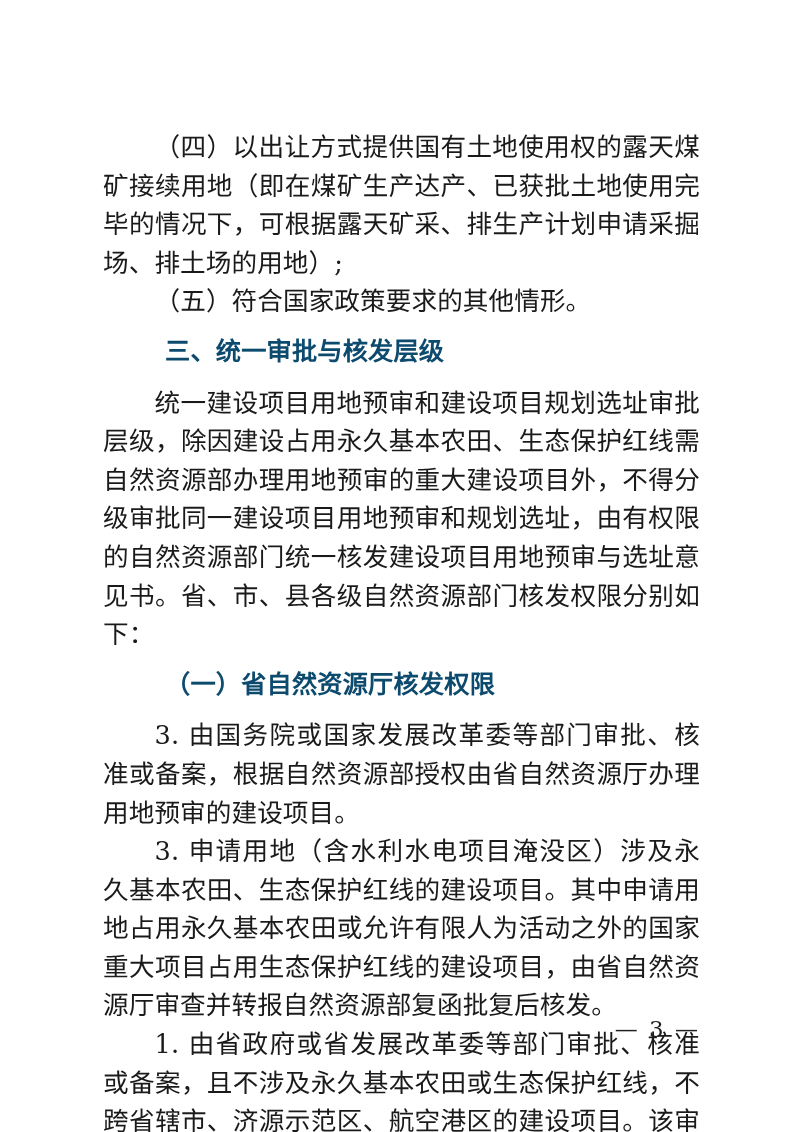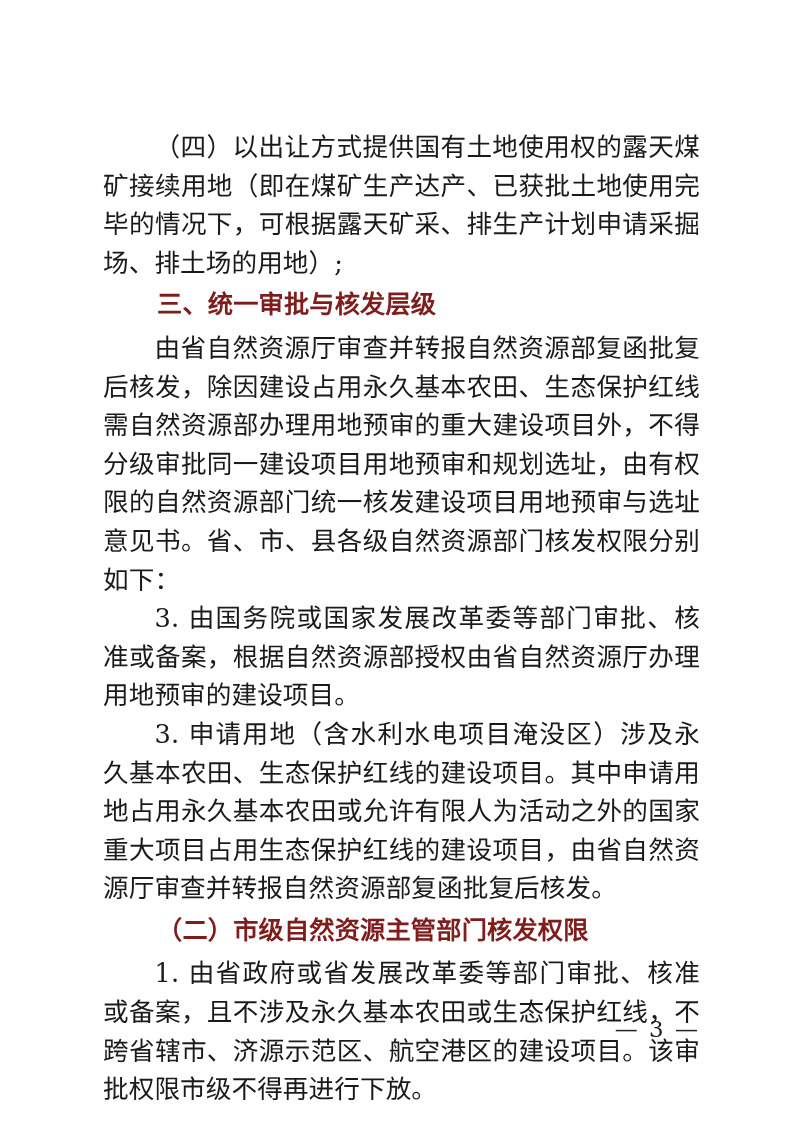--- a/index.html
+++ b/index.html
@@ -47,28 +47,28 @@
   }
   .para.indent2 {
     text-indent: 51.5px;
   }
   .para.hang {
     text-indent: 51.5px;
   }
 
   
   .heading {
-    margin: 4px;
+    margin: 12px;
     font-family: "DejaVu Sans", "Liberation Sans", sans-serif;
     font-size: 25.2px;
     line-height: 38.6px;
     font-weight: 700;
     letter-spacing: 0.2px;
     text-align: left;
-    color: #7f1d1d;
+    color: #0c4a6e;
   }
   .heading.lvl1 {
     text-indent: 50px;
   }
   .heading.lvl2 {
     text-indent: 50px;
   }
 
   
   .footer {
@@ -86,32 +86,33 @@
 </style>
 </head>
 <body>
 
 <div class="page">
 
   <div class="content">
 
     <p class="para indent2">（四）以出让方式提供国有土地使用权的露天煤矿接续用地（即在煤矿生产达产、已获批土地使用完毕的情况下，可根据露天矿采、排生产计划申请采掘场、排土场的用地）;</p>
 
+    <p class="para indent2">（五）符合国家政策要求的其他情形。</p>
 
     <p class="heading lvl1">三、统一审批与核发层级</p>
 
-    <p class="para indent2">由省自然资源厅审查并转报自然资源部复函批复后核发，除因建设占用永久基本农田、生态保护红线需自然资源部办理用地预审的重大建设项目外，不得分级审批同一建设项目用地预审和规划选址，由有权限的自然资源部门统一核发建设项目用地预审与选址意见书。省、市、县各级自然资源部门核发权限分别如下：</p>
+    <p class="para indent2">统一建设项目用地预审和建设项目规划选址审批层级，除因建设占用永久基本农田、生态保护红线需自然资源部办理用地预审的重大建设项目外，不得分级审批同一建设项目用地预审和规划选址，由有权限的自然资源部门统一核发建设项目用地预审与选址意见书。省、市、县各级自然资源部门核发权限分别如下：</p>
 
+    <p class="heading lvl2">（一）省自然资源厅核发权限</p>
 
     <p class="para hang">3.  由国务院或国家发展改革委等部门审批、核准或备案，根据自然资源部授权由省自然资源厅办理用地预审的建设项目。</p>
 
 
     <p class="para hang">3.  申请用地（含水利水电项目淹没区）涉及永久基本农田、生态保护红线的建设项目。其中申请用地占用永久基本农田或允许有限人为活动之外的国家重大项目占用生态保护红线的建设项目，由省自然资源厅审查并转报自然资源部复函批复后核发。</p>
 
-    <p class="heading lvl2">（二）市级自然资源主管部门核发权限</p>
 
     <p class="para hang">1.  由省政府或省发展改革委等部门审批、核准或备案，且不涉及永久基本农田或生态保护红线，不跨省辖市、济源示范区、航空港区的建设项目。该审批权限市级不得再进行下放。</p>
 
   </div>
 
   <div class="footer">— 3 —</div>
 
 </div>
 
 </body></html>

